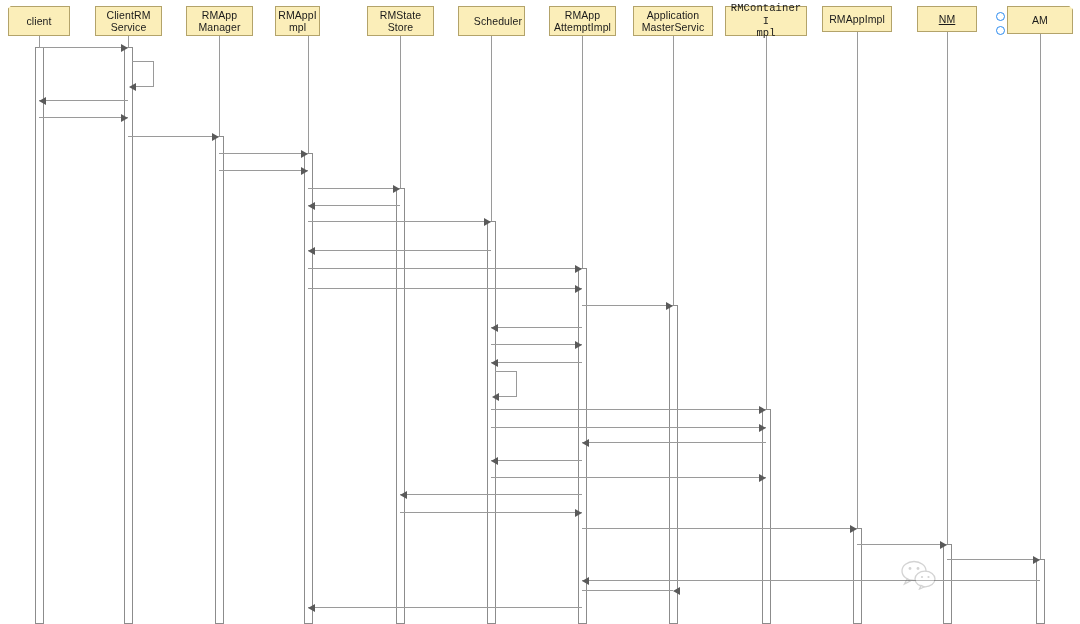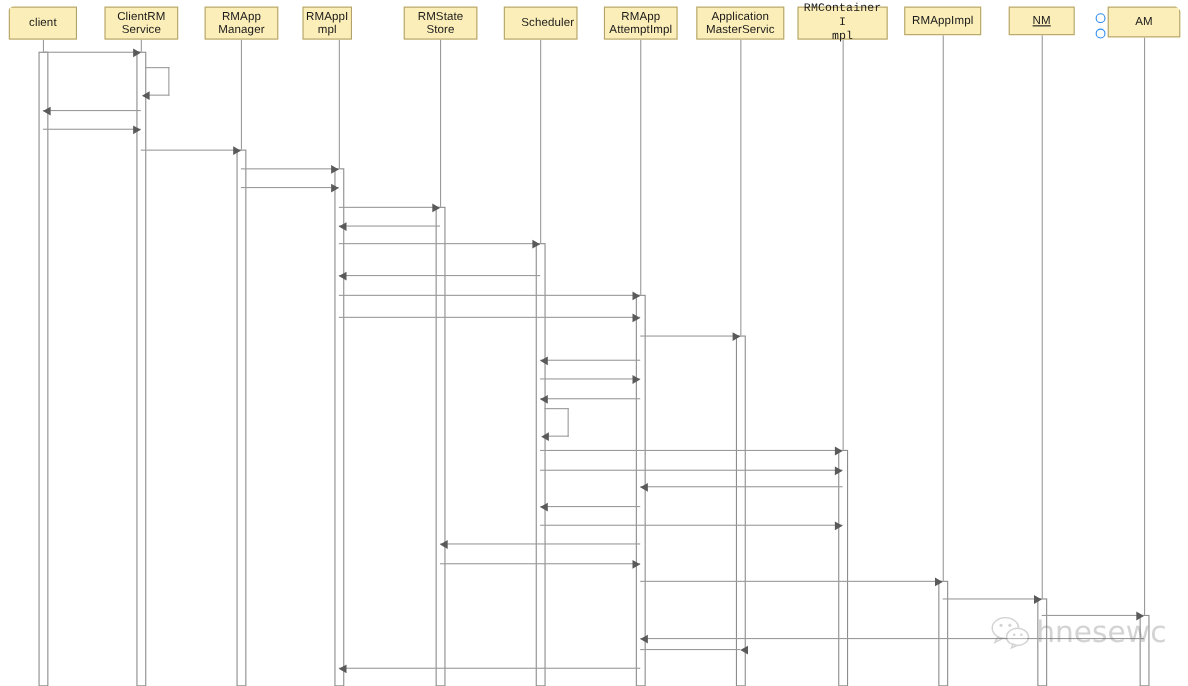--- a/index.html
+++ b/index.html
@@ -300,16 +300,15 @@
         <ellipse cx="14" cy="11" rx="12" ry="9.5" fill="none" stroke="#6f6f6f" stroke-width="1.3"></ellipse>
         <path d="M7 19 L4.5 24 L10 21.2 Z" fill="none" stroke="#6f6f6f" stroke-width="1.3"></path>
         <circle cx="10" cy="8.5" r="1.4" fill="#6f6f6f"></circle>
         <circle cx="18" cy="8.5" r="1.4" fill="#6f6f6f"></circle>
         <ellipse cx="25" cy="19" rx="10" ry="7.8" fill="#ffffff" stroke="#6f6f6f" stroke-width="1.3"></ellipse>
         <path d="M21 25.5 L19.5 29 L24 27 Z" fill="#ffffff" stroke="#6f6f6f" stroke-width="1.3"></path>
         <circle cx="22" cy="17" r="1.1" fill="#6f6f6f"></circle>
         <circle cx="28.5" cy="17" r="1.1" fill="#6f6f6f"></circle>
       </svg>
     </div>
-    <div class="wm-text">hnesewc</div>
   </div>
 
 </div>
 
 </body></html>

